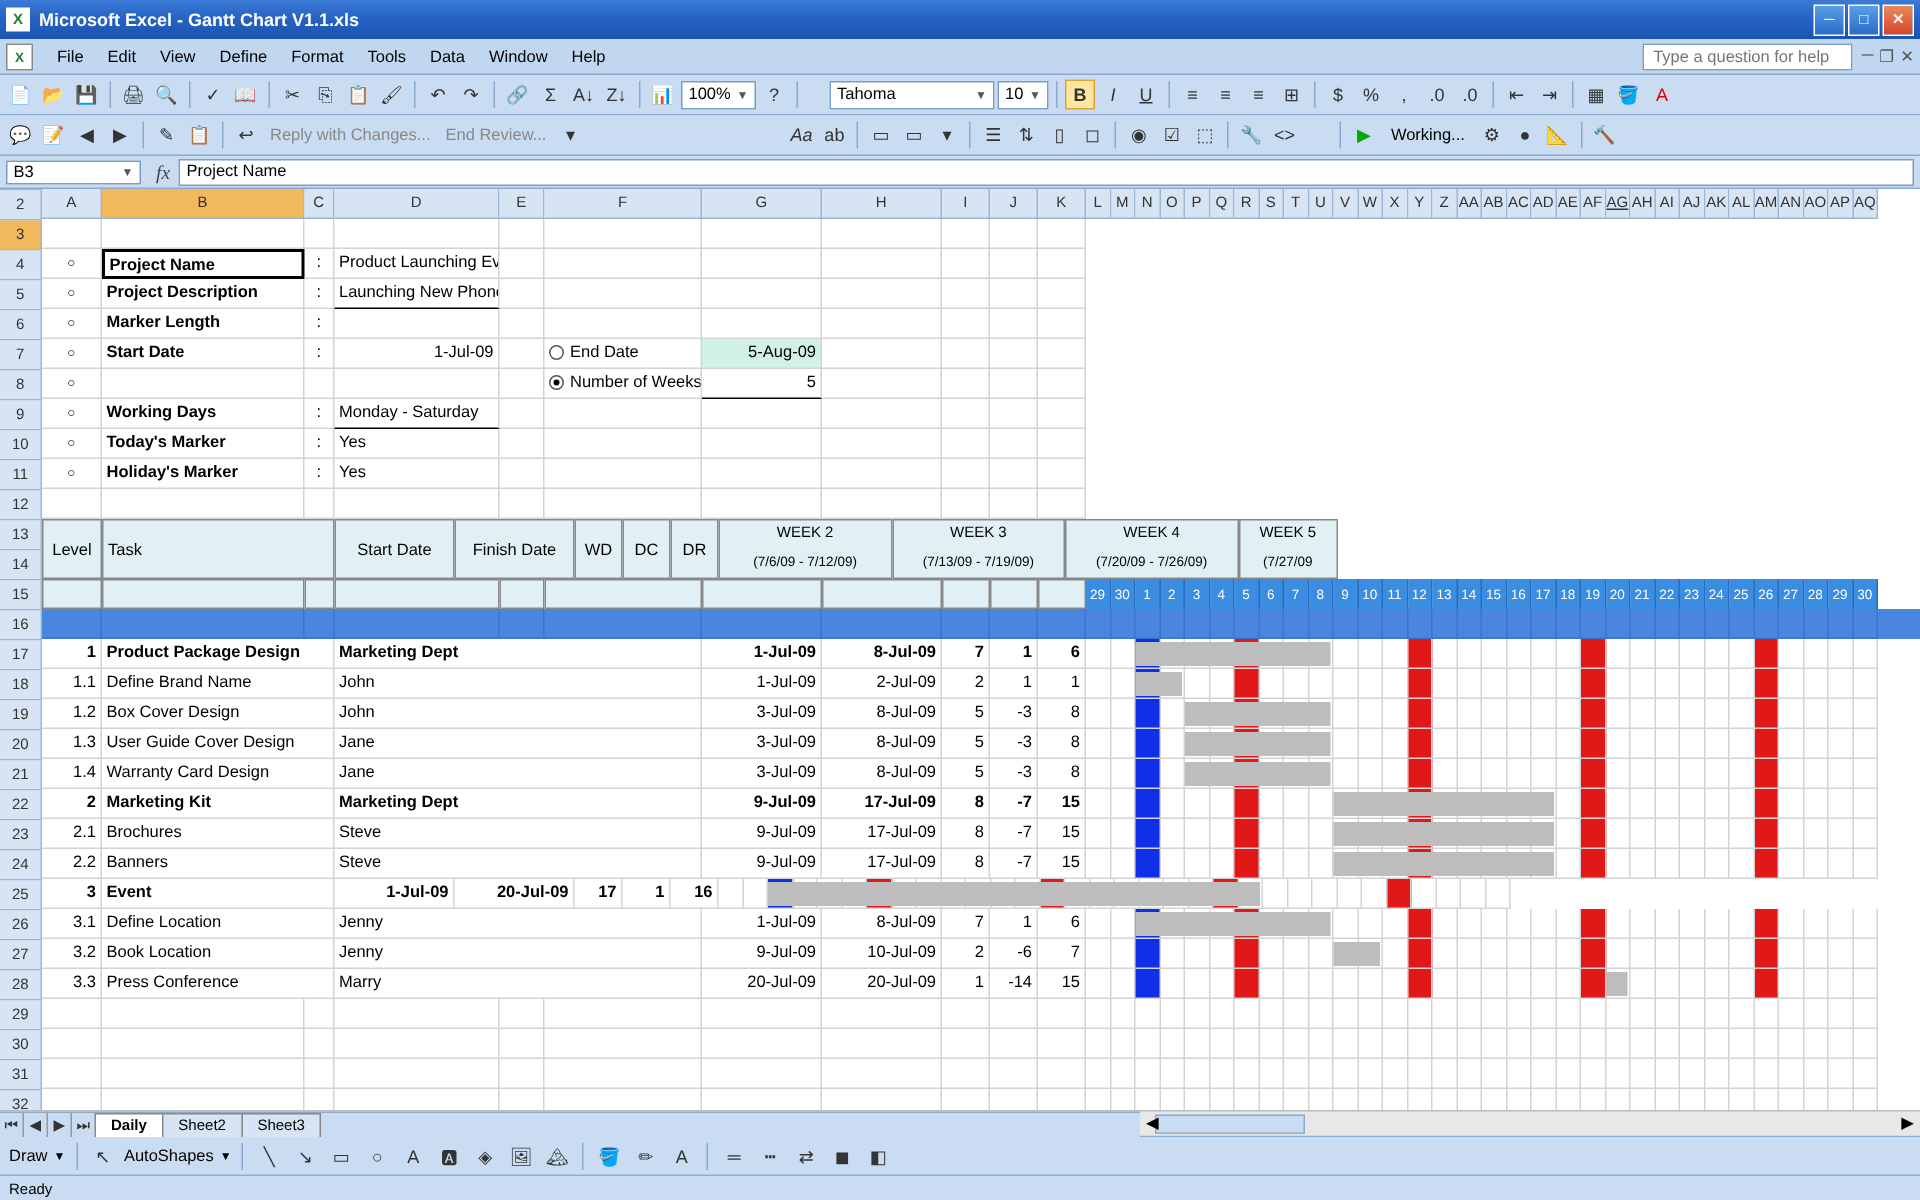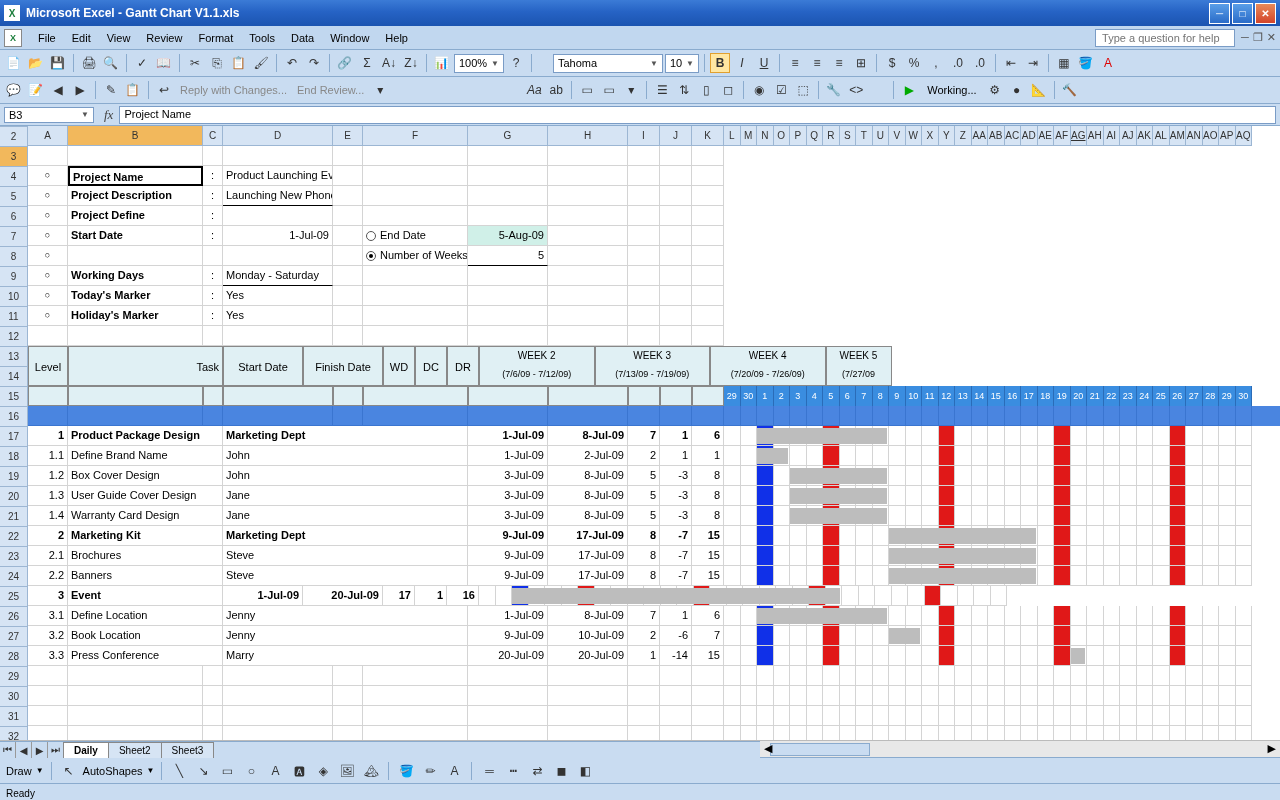--- a/index.html
+++ b/index.html
@@ -77,21 +77,21 @@
   <span class="winbtn min">─</span>
   <span class="winbtn max">□</span>
   <span class="winbtn close">✕</span>
 </div>
 
 <div class="menubar">
   <span class="appicon">X</span>
   <span class="menuitem">File</span>
   <span class="menuitem">Edit</span>
   <span class="menuitem">View</span>
-  <span class="menuitem">Review</span>
+  <span class="menuitem">Define</span>
   <span class="menuitem">Format</span>
   <span class="menuitem">Tools</span>
   <span class="menuitem">Data</span>
   <span class="menuitem">Window</span>
   <span class="menuitem">Help</span>
   <input class="help-input" placeholder="Type a question for help" style="">
   <span class="mbtns">
     <span>─</span>
     <span>❐</span>
     <span>✕</span>
@@ -330,21 +330,21 @@
           <div class="cell " style="width: 30px;"></div>
           <div class="cell " style="width: 105px;"></div>
           <div class="cell " style="width: 80px;"></div>
           <div class="cell " style="width: 80px;"></div>
           <div class="cell " style="width: 32px;"></div>
           <div class="cell " style="width: 32px;"></div>
           <div class="cell " style="width: 32px;"></div>
         </div>
         <div class="cellrow">
           <div class="cell bullet" style="width: 40px; text-align: center;">○</div>
-          <div class="cell proj-label" style="width: 135px;">Project Define</div>
+          <div class="cell proj-label" style="width: 135px;">Marker Length</div>
           <div class="cell " style="width: 20px; text-align: center;">:</div>
           <div class="cell " style="width: 110px;"></div>
           <div class="cell " style="width: 30px;"></div>
           <div class="cell " style="width: 105px;"></div>
           <div class="cell " style="width: 80px;"></div>
           <div class="cell " style="width: 80px;"></div>
           <div class="cell " style="width: 32px;"></div>
           <div class="cell " style="width: 32px;"></div>
           <div class="cell " style="width: 32px;"></div>
         </div>
@@ -421,21 +421,21 @@
           <div class="cell " style="width: 30px;"></div>
           <div class="cell " style="width: 105px;"></div>
           <div class="cell " style="width: 80px;"></div>
           <div class="cell " style="width: 80px;"></div>
           <div class="cell " style="width: 32px;"></div>
           <div class="cell " style="width: 32px;"></div>
           <div class="cell " style="width: 32px;"></div>
         </div>
         <div class="cellrow" style="height: 40px;">
           <div class="cell hdr-cell" style="width: 40px; text-align: center; height: 40px; line-height: 40px;">Level</div>
-          <div class="cell hdr-cell" style="width: 155px; text-align: right; height: 40px; line-height: 40px;">Task</div>
+          <div class="cell hdr-cell" style="width: 155px; text-align: left; height: 40px; line-height: 40px;">Task</div>
           <div class="cell hdr-cell" style="width: 80px; text-align: center; height: 40px; line-height: 40px;">Start Date</div>
           <div class="cell hdr-cell" style="width: 80px; text-align: center; height: 40px; line-height: 40px;">Finish Date</div>
           <div class="cell hdr-cell" style="width: 32px; text-align: center; height: 40px; line-height: 40px;">WD</div>
           <div class="cell hdr-cell" style="width: 32px; text-align: center; height: 40px; line-height: 40px;">DC</div>
           <div class="cell hdr-cell" style="width: 32px; text-align: center; height: 40px; line-height: 40px;">DR</div>
           <div class="cell week-hdr" style="width: 115.5px; height: 40px;">
             <div style="line-height:18px">WEEK 2</div>
             <div class="week-sub">(7/6/09 - 7/12/09)</div>
           </div>
           <div class="cell week-hdr" style="width: 115.5px; height: 40px;">

